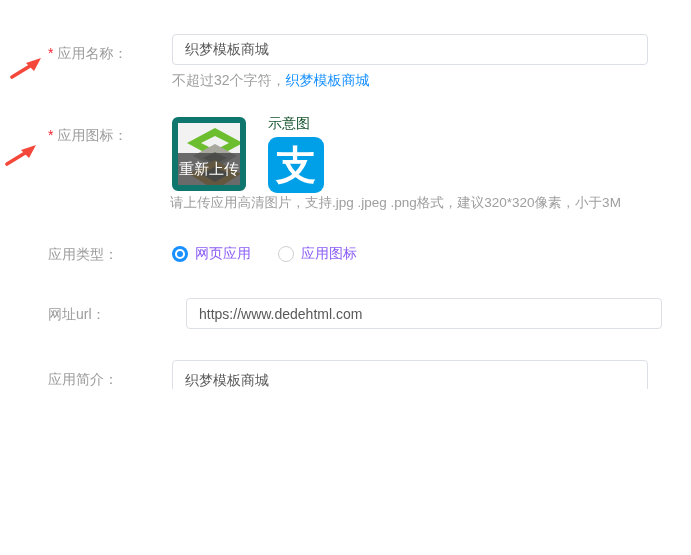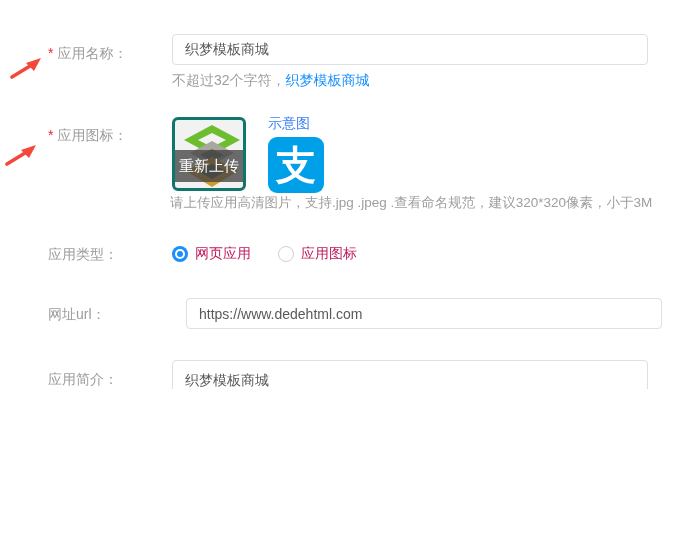--- a/index.html
+++ b/index.html
@@ -25,33 +25,33 @@
     font-size: 14px; padding: 0 12px;
     font-family: "Liberation Sans", "DejaVu Sans", sans-serif;
     outline: none;
   }
   .helper { font-size: 14px; line-height: 20px; color: #9e9e9e; white-space: nowrap; }
   .helper-sm { font-size: 13.5px; line-height: 18px; color: #9e9e9e; white-space: nowrap; }
   .link { color: #1890ff; cursor: pointer; text-decoration: none; }
   .upload-box {
     position: absolute; left: 172px; top: 117px;
     width: 74px; height: 74px;
-    background: #f2f2f2; border: 3px solid #0f766e; border-radius: 6px;
+    background: #f2f2f2; border: 6px solid #0f766e; border-radius: 6px;
     cursor: pointer; overflow: hidden;
   }
   .upload-overlay {
     position: absolute; left: 0; top: 30px;
     width: 100%; height: 32px;
     background: rgba(68, 68, 68, 0.78);
     color: #fff; font-size: 15px; line-height: 32px;
     text-align: center; white-space: nowrap;
   }
   .example-caption {
     position: absolute; left: 268px; top: 113px;
-    font-size: 14px; line-height: 20px; color: #3b82f6;
+    font-size: 14px; line-height: 20px; color: #14532d;
   }
   .alipay {
     position: absolute; left: 268px; top: 137px;
     width: 56px; height: 56px;
     background: #00a0e9; border-radius: 9px;
     color: #ffffff; font-size: 40px; font-weight: bold;
     display: flex; align-items: center; justify-content: center;
     line-height: 1;
   }
   .radio-row { position: absolute; left: 172px; top: 244px; display: flex; align-items: center; height: 20px; }
@@ -62,21 +62,21 @@
     border: 1px solid #d0d0d0; background: #fff;
     display: flex; align-items: center; justify-content: center;
   }
   .radio.selected .radio-circle { border: none; background: #1890ff; }
   .radio-core { width: 10px; height: 10px; border-radius: 50%; background: #fff;
     display: flex; align-items: center; justify-content: center; }
   .radio.selected .radio-core::after {
     content: ""; width: 6px; height: 6px; border-radius: 50%; background: #1890ff; display: block;
   }
   .radio:not(.selected) .radio-core { background: transparent; }
-  .radio-label { margin-left: 7px; font-size: 14px; color: #be185d; }
+  .radio-label { margin-left: 7px; font-size: 14px; color: #8b5cf6; }
   .textarea {
     position: absolute; left: 172px; top: 360px;
     width: 476px; height: 80px;
     border: 1px solid #dcdfe6; border-radius: 4px;
     color: #595959; font-size: 14px; padding: 9px 12px;
     font-family: "Liberation Sans", "DejaVu Sans", sans-serif;
     resize: both; outline: none; line-height: 20px;
   }
   .submit-btn {
     position: absolute; left: 172px; top: 469px;
@@ -122,21 +122,21 @@
       <path d="M30 41 L44 48 L30 56 L16 48 Z" fill="#55564a"></path>
     </svg>
     <div class="upload-overlay">重新上传</div>
   </div>
 
   <div class="example-caption">示意图</div>
   <div class="alipay">
     <span>支</span>
   </div>
 
-  <div class="abs helper-sm" style="left:170px; top:194px;">请上传应用高清图片，支持.jpg .jpeg .查看命名规范，建议320*320像素，小于3M</div>
+  <div class="abs helper-sm" style="left:170px; top:194px;">请上传应用高清图片，支持.jpg .jpeg .png格式，建议320*320像素，小于3M</div>
 
   <div class="abs label" style="left:48px; top:244px;">应用类型：</div>
   <div class="radio-row">
     <div class="radio selected">
       <span class="radio-circle">
           <span class="radio-core"></span>
         </span>
       <span class="radio-label">网页应用</span>
     </div>
     <div class="radio">

